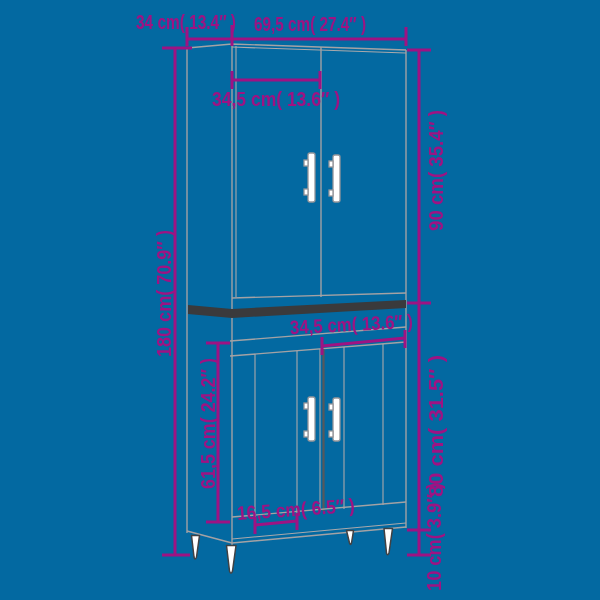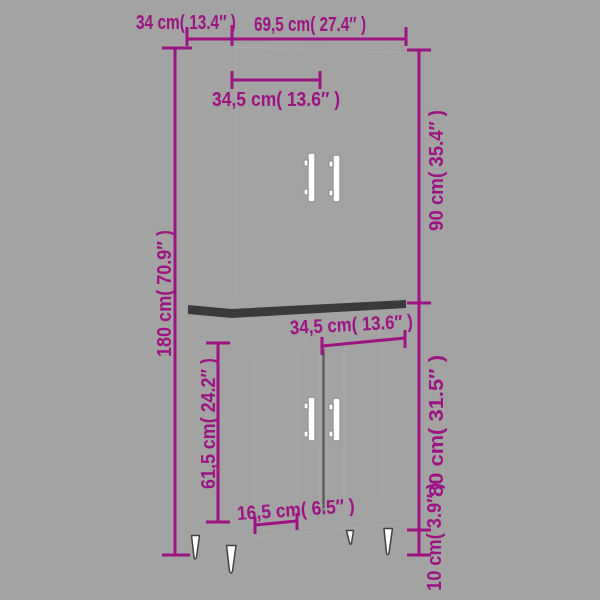--- a/index.html
+++ b/index.html
@@ -1,16 +1,16 @@
 <!DOCTYPE html>
 <html><head>
 <meta charset="utf-8">
 <style>
   html,body{margin:0;padding:0;background:#ffffff;}
-  .stage{position:relative;width:600px;height:600px;background:#a3a3a3;overflow:hidden;
+  .stage{position:relative;width:600px;height:600px;background:#0369a1;overflow:hidden;
          font-family:"Liberation Sans","DejaVu Sans",sans-serif;}
   svg{position:absolute;left:0;top:0;}
   .dim-text{fill:#9E1383;font-weight:bold;font-size:19.5px;
             font-family:"Liberation Sans","DejaVu Sans",sans-serif;}
   .mag{stroke:#9E1383;stroke-width:3;fill:none;}
   .outline{stroke:#A4A2A4;stroke-width:1.4;fill:none;}
   .outline-thin{stroke:#ABA9AB;stroke-width:1.1;fill:none;}
   .dark-band{fill:#3A3A3C;stroke:none;}
   .gap-dark{stroke:#58585A;stroke-width:2.2;fill:none;}
   .leg{fill:#ffffff;stroke:#414143;stroke-width:1.5;stroke-linejoin:round;}

